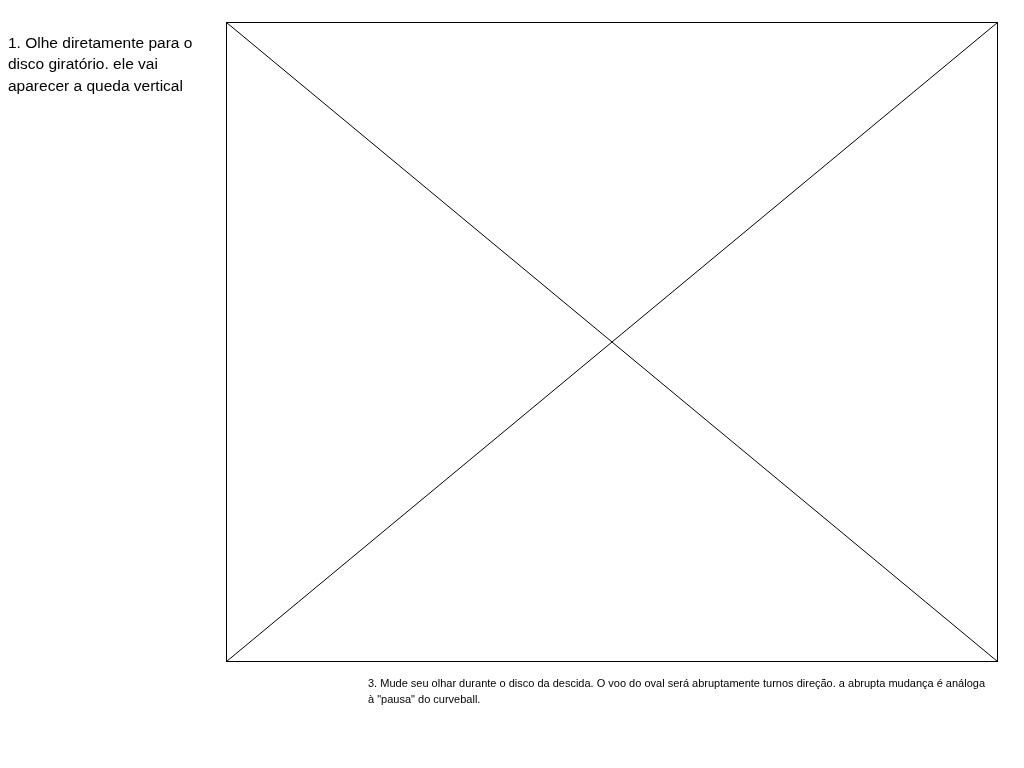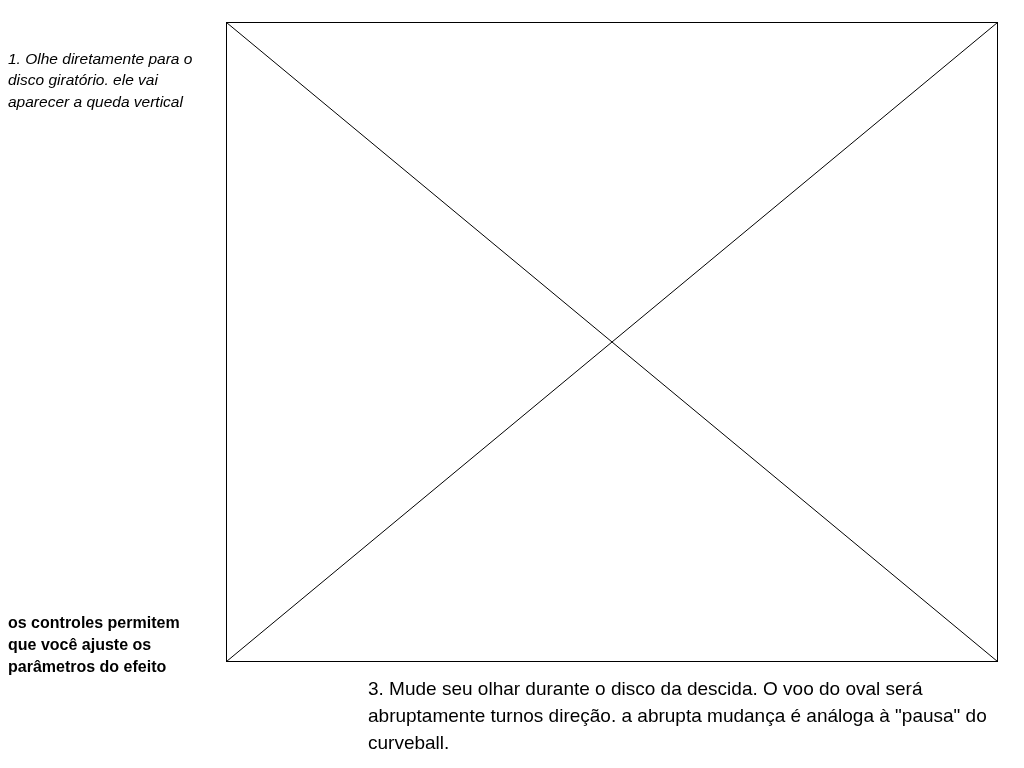--- a/index.html
+++ b/index.html
@@ -20,21 +20,21 @@
     inset: 0;
   }
   .side-text {
     position: absolute;
     left: 8px;
     width: 200px;
     font-size: 15.5px;
     line-height: 1.38;
     color: #000;
   }
-  #step1 { top: 48px; font-style: italic; }
+  #step1 { top: 32px; }
   #step2 { top: 210px; }
   #note {
     position: absolute;
     left: 8px;
     top: 612px;
     width: 200px;
     font-size: 16px;
     line-height: 1.38;
     font-weight: bold;
     color: #000;
@@ -49,34 +49,33 @@
   .figure svg {
     display: block;
     width: 772px;
     height: 640px;
   }
   .caption {
     position: absolute;
     left: 368px;
     top: 676px;
     width: 620px;
-    font-size: 19px;
+    font-size: 11px;
     line-height: 1.42;
     color: #000;
   }
 </style>
 </head>
 <body>
 
 <div class="page">
 
   <div class="side-text" id="step1">1. Olhe diretamente para o disco giratório. ele vai aparecer a queda vertical</div>
 
 
-  <div id="note">os controles permitem que você ajuste os parâmetros do efeito</div>
 
   <div class="figure">
     <svg viewBox="0 0 772 640" xmlns="http://www.w3.org/2000/svg">
       <rect x="0.5" y="0.5" width="771" height="639" fill="none" stroke="#000000" stroke-width="1"></rect>
       <line x1="0.5" y1="0.5" x2="771.5" y2="639.5" stroke="#000000" stroke-width="1"></line>
       <line x1="771.5" y1="0.5" x2="0.5" y2="639.5" stroke="#000000" stroke-width="1"></line>
     </svg>
   </div>
 
   <div class="caption">3. Mude seu olhar durante o disco da descida. O voo do oval será abruptamente turnos direção. a abrupta mudança é análoga à "pausa" do curveball.</div>

